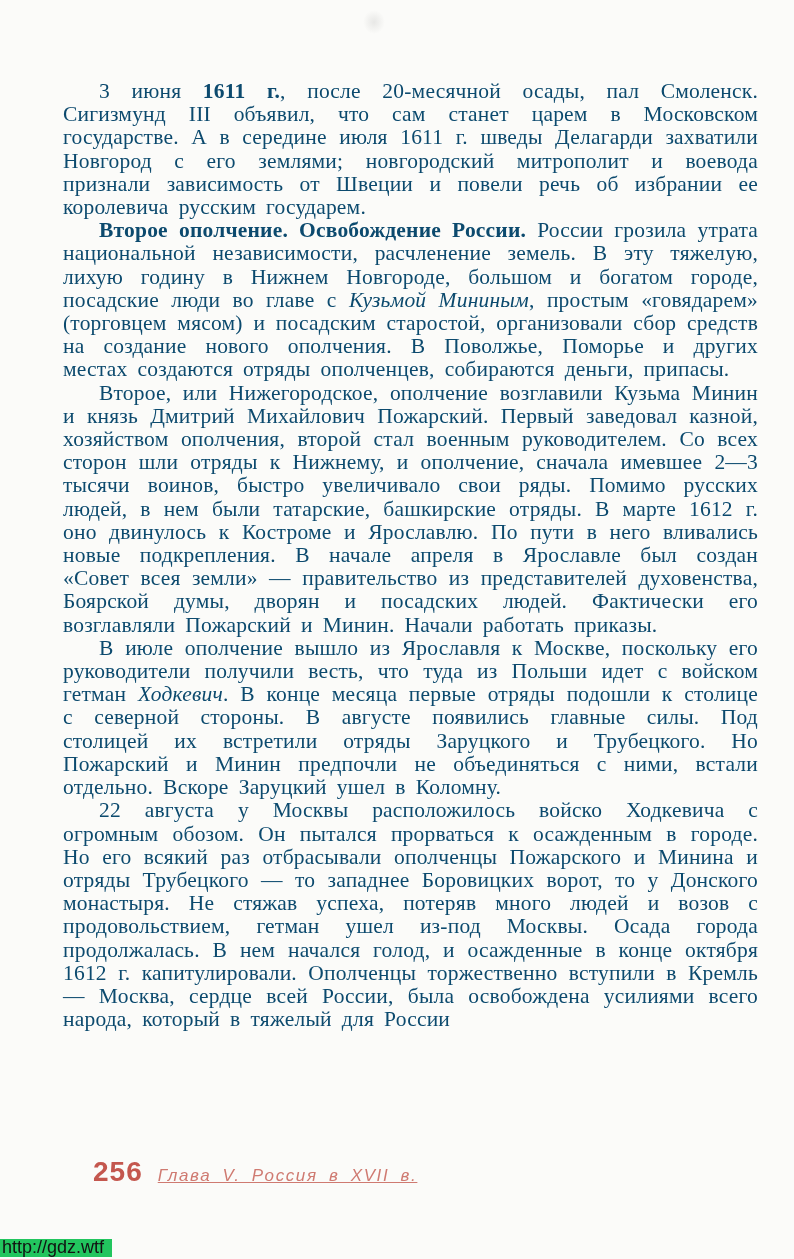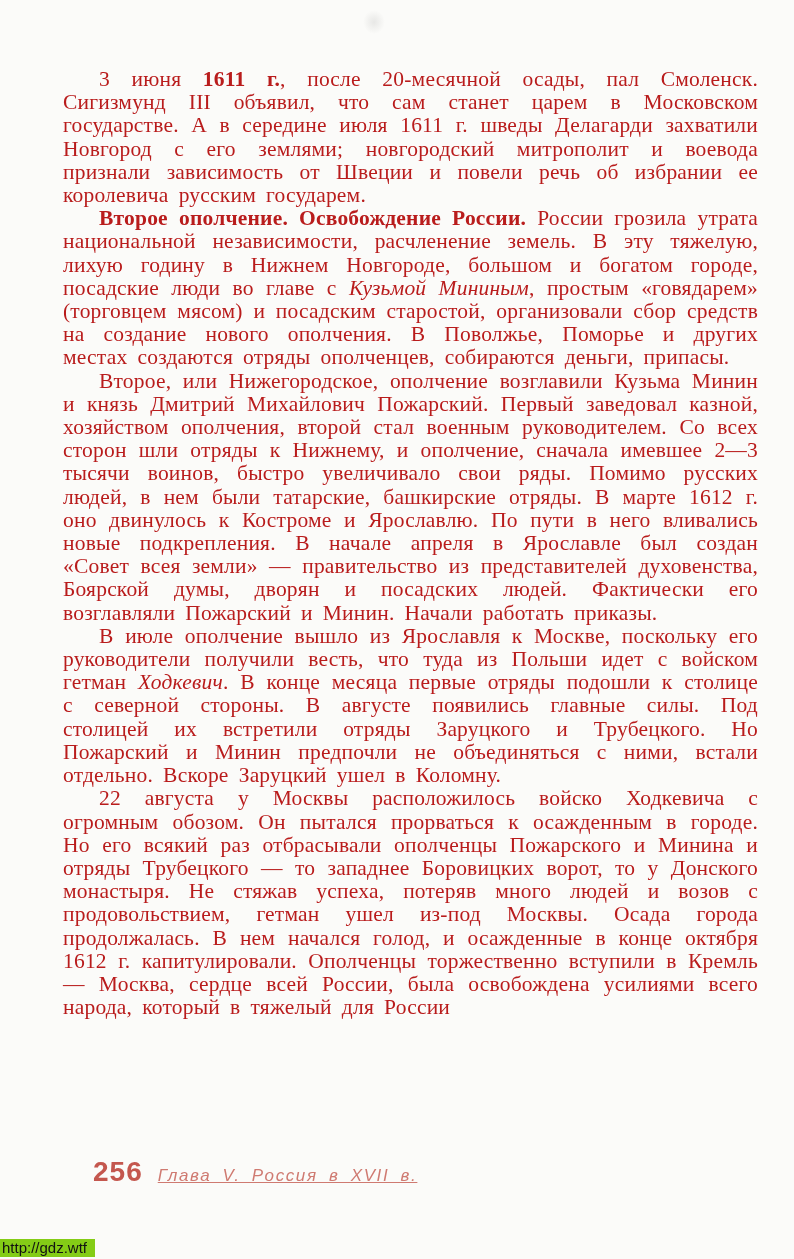--- a/index.html
+++ b/index.html
@@ -6,25 +6,25 @@
   body {
     width: 794px; height: 1259px;
     background: #fbfbf9;
     position: relative;
     overflow: hidden;
     font-family: "Liberation Serif", "DejaVu Serif", serif;
   }
   
   .text-block {
     position: absolute;
-    left: 63px; top: 68px;
+    left: 63px; top: 80px;
     width: 695px;
     font-size: 21.5px;
     line-height: 23.2px;
-    color: #b91c1c;
+    color: #0c4a6e;
     text-align: justify;
     word-spacing: 4.5px;
     letter-spacing: 0.2px;
   }
   .text-block p {
     margin: 0;
     text-indent: 36px;
   }
   .text-block .b { font-weight: bold; }
   .text-block .i { font-style: italic; margin-top: 48px; }
@@ -50,24 +50,24 @@
     letter-spacing: 1.6px;
     word-spacing: 5px;
     color: #cf7a71;
     text-decoration: underline;
   }
 
   
   .watermark {
     position: absolute;
     left: 0; top: 1239px;
-    background: #84cc16;
+    background: #22c55e;
     color: #121212;
     font-family: "Liberation Sans", "DejaVu Sans", sans-serif;
-    font-size: 15px;
+    font-size: 18px;
     line-height: 17px;
     padding: 0 8px 1px 2px;
   }
 
   
   .smudge {
     position: absolute;
     left: 363px; top: 10px;
     width: 22px; height: 24px;
     background: radial-gradient(ellipse at center, rgba(60,60,60,0.10), rgba(60,60,60,0) 70%);

